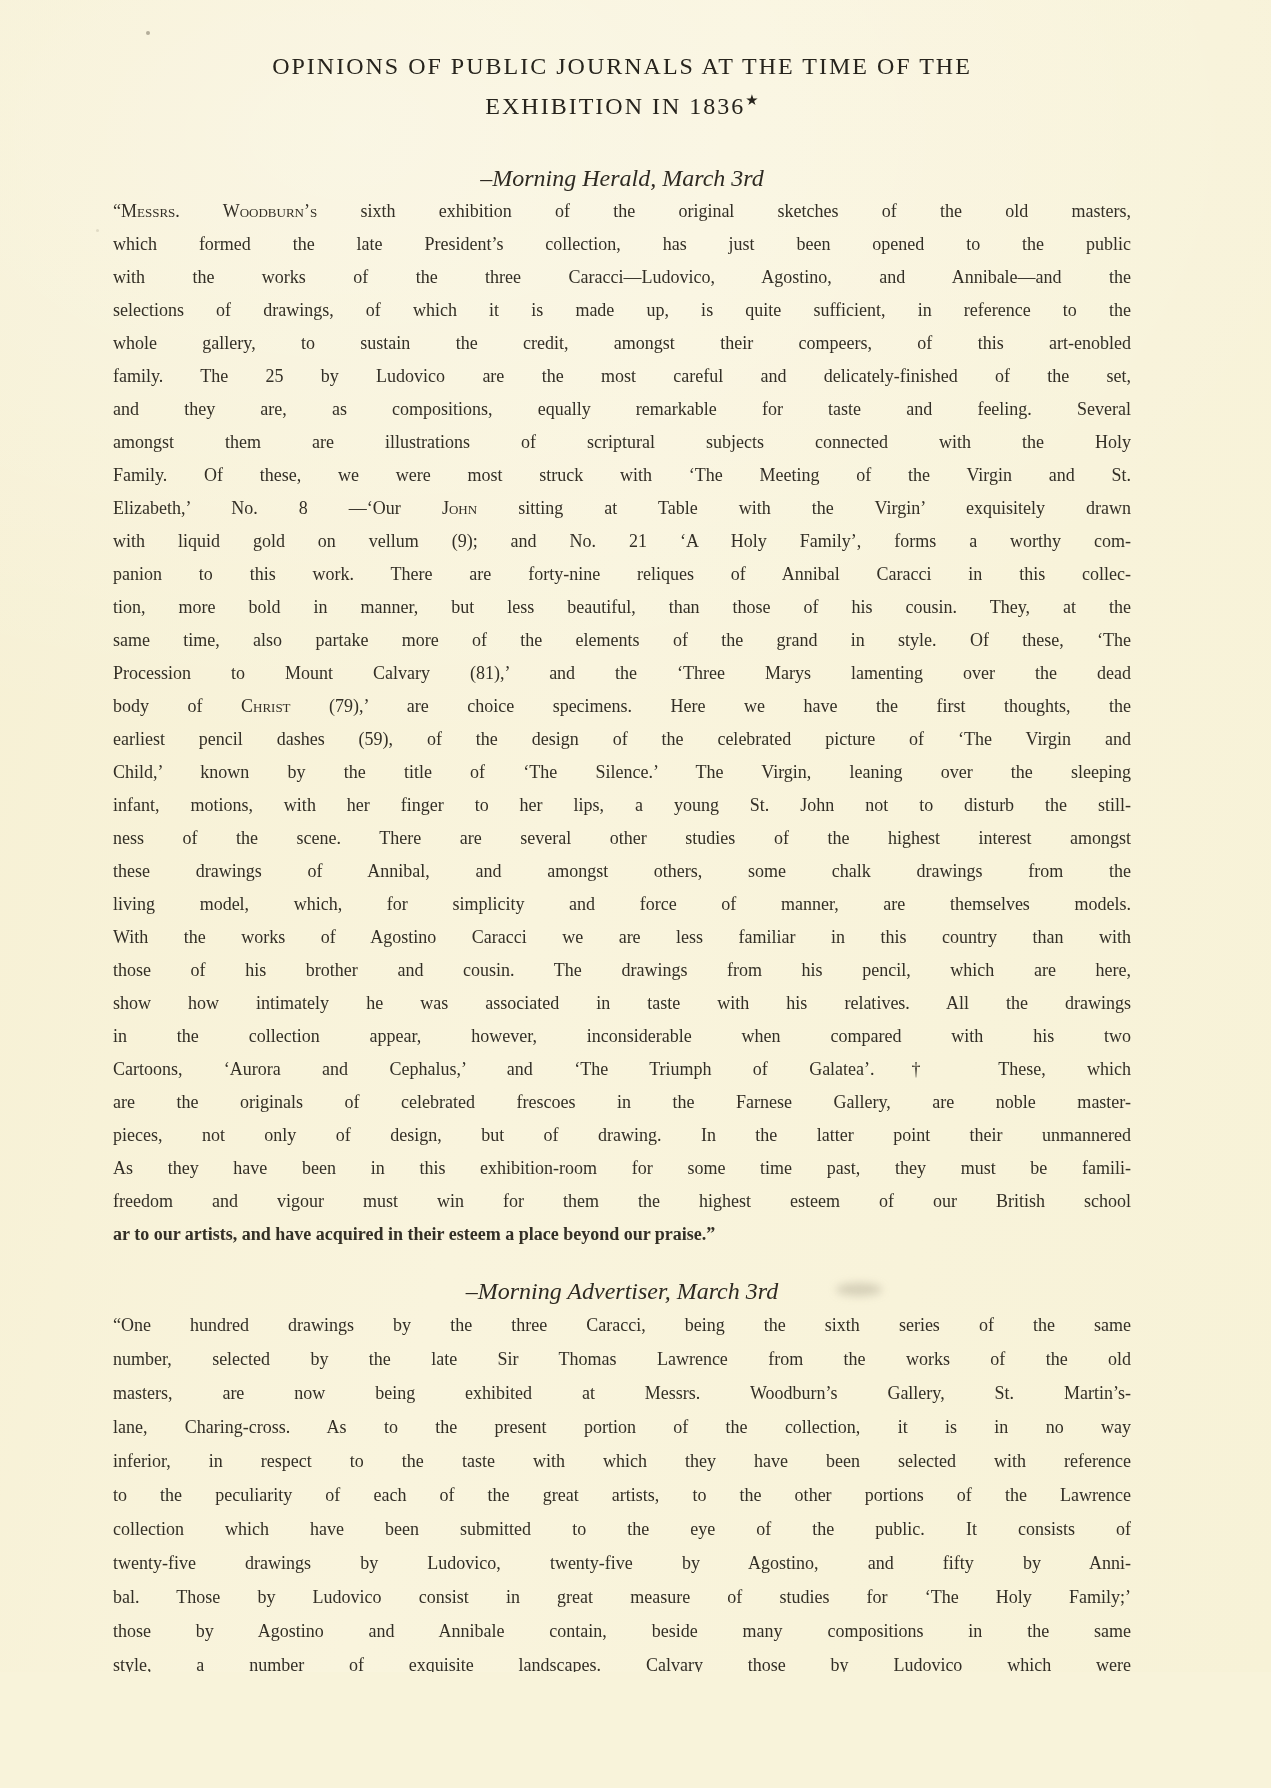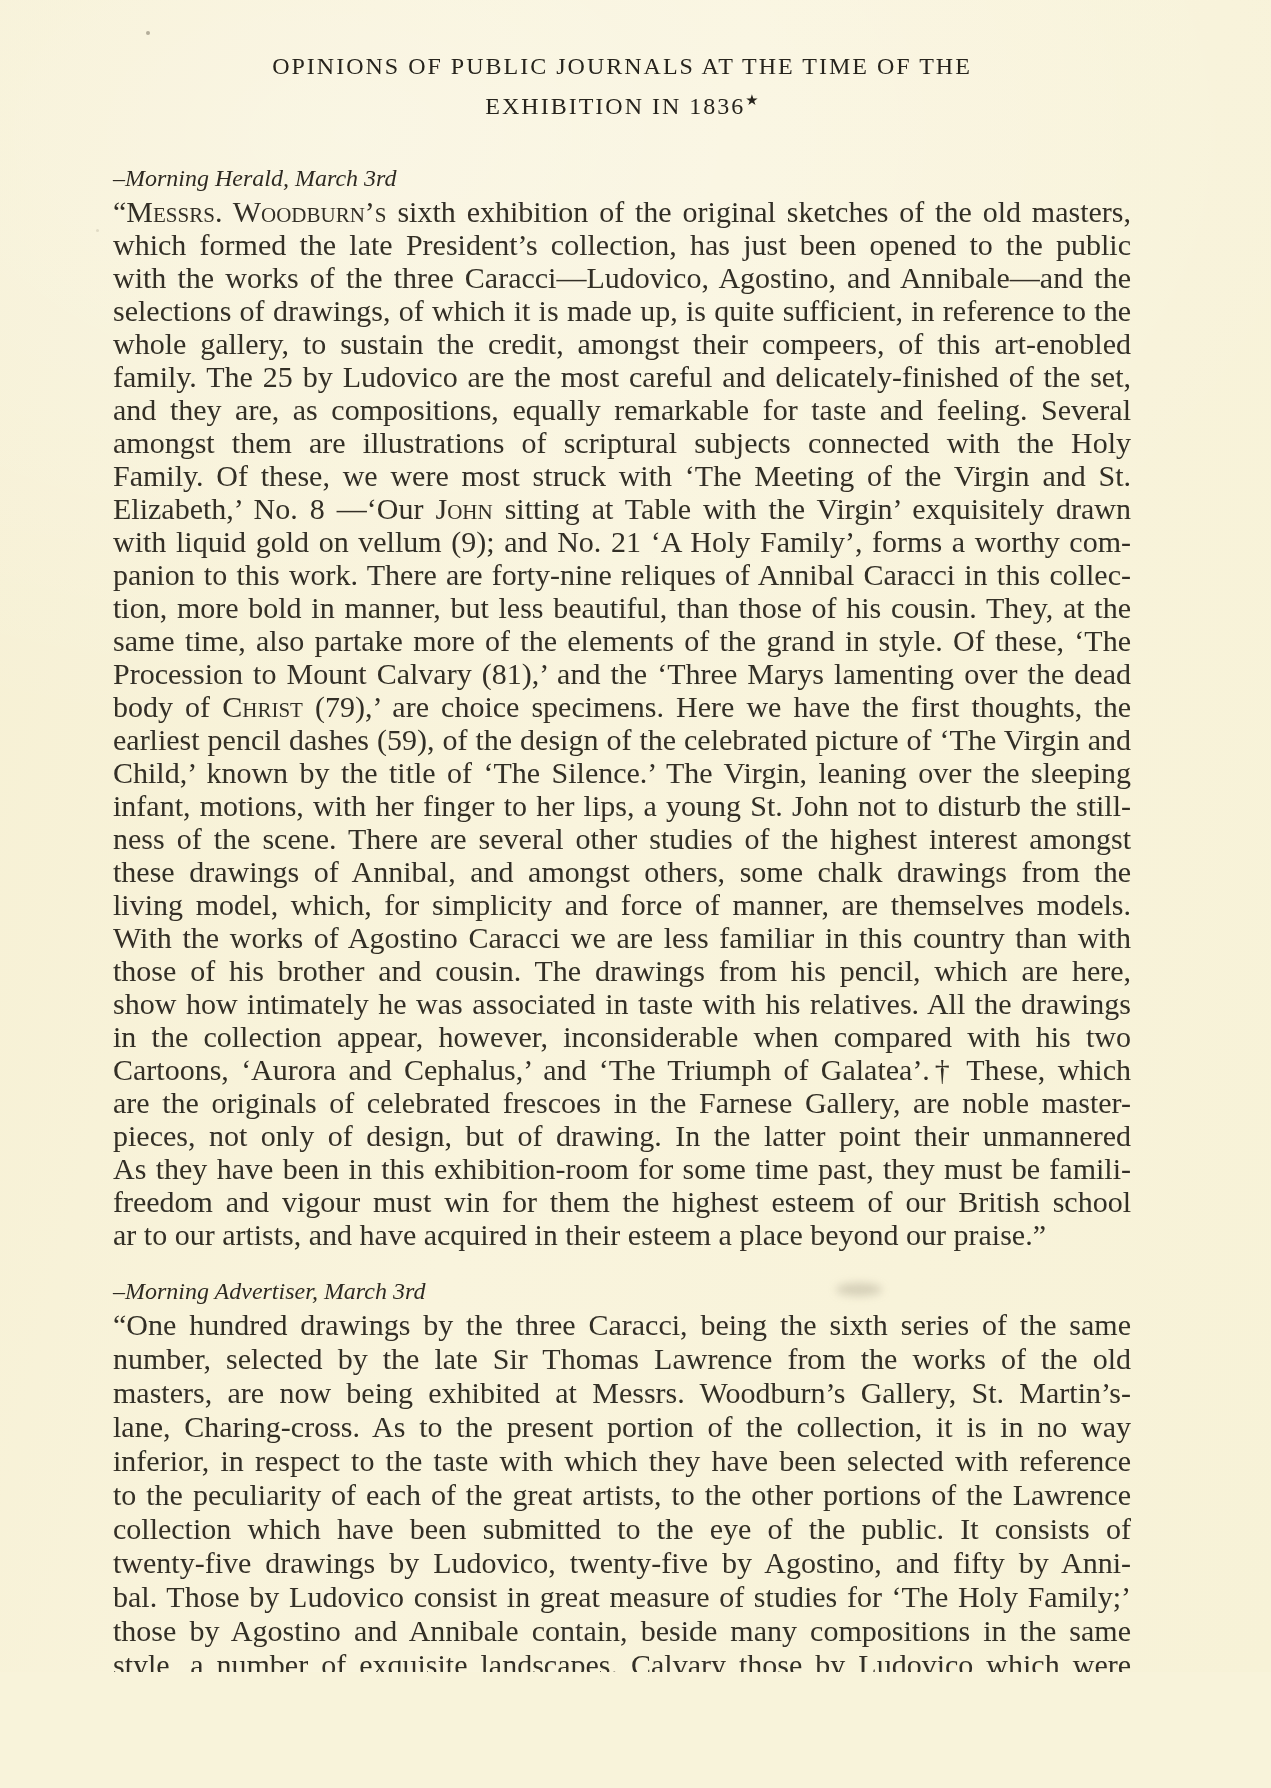--- a/index.html
+++ b/index.html
@@ -28,44 +28,45 @@
   .title {
     margin-top: 46px;
     text-align: center;
     font-size: 24px;
     line-height: 40px;
     letter-spacing: 2px;
     color: #27241d;
   }
   .title sup { letter-spacing: 0; }
   .source {
-    text-align: left;
+    text-align: center;
     font-style: italic;
     font-size: 24px;
     line-height: 33px;
     color: #2e2a22;
   }
   .section.s1 .source { margin-top: 36px; }
   .section.s2 .source { margin-top: 24px; }
   .para { margin: 0; }
   .line {
-    font-size: 30px;
+    font-size: 18px;
     line-height: 33px;
     height: 33px;
     overflow: hidden;
     text-align: justify;
     text-align-last: justify;
     color: #332f26;
   }
   .section.s2 .line {
     line-height: 34px;
     height: 34px;
   }
   .line.last {
     text-align-last: left;
+    font-weight: bold;
   }
   .sc { font-variant: small-caps; }
   sup {
     font-size: 62%;
     vertical-align: super;
     line-height: 0;
   }
   .footnote {
     margin-top: 3px;
     font-size: 22px;

